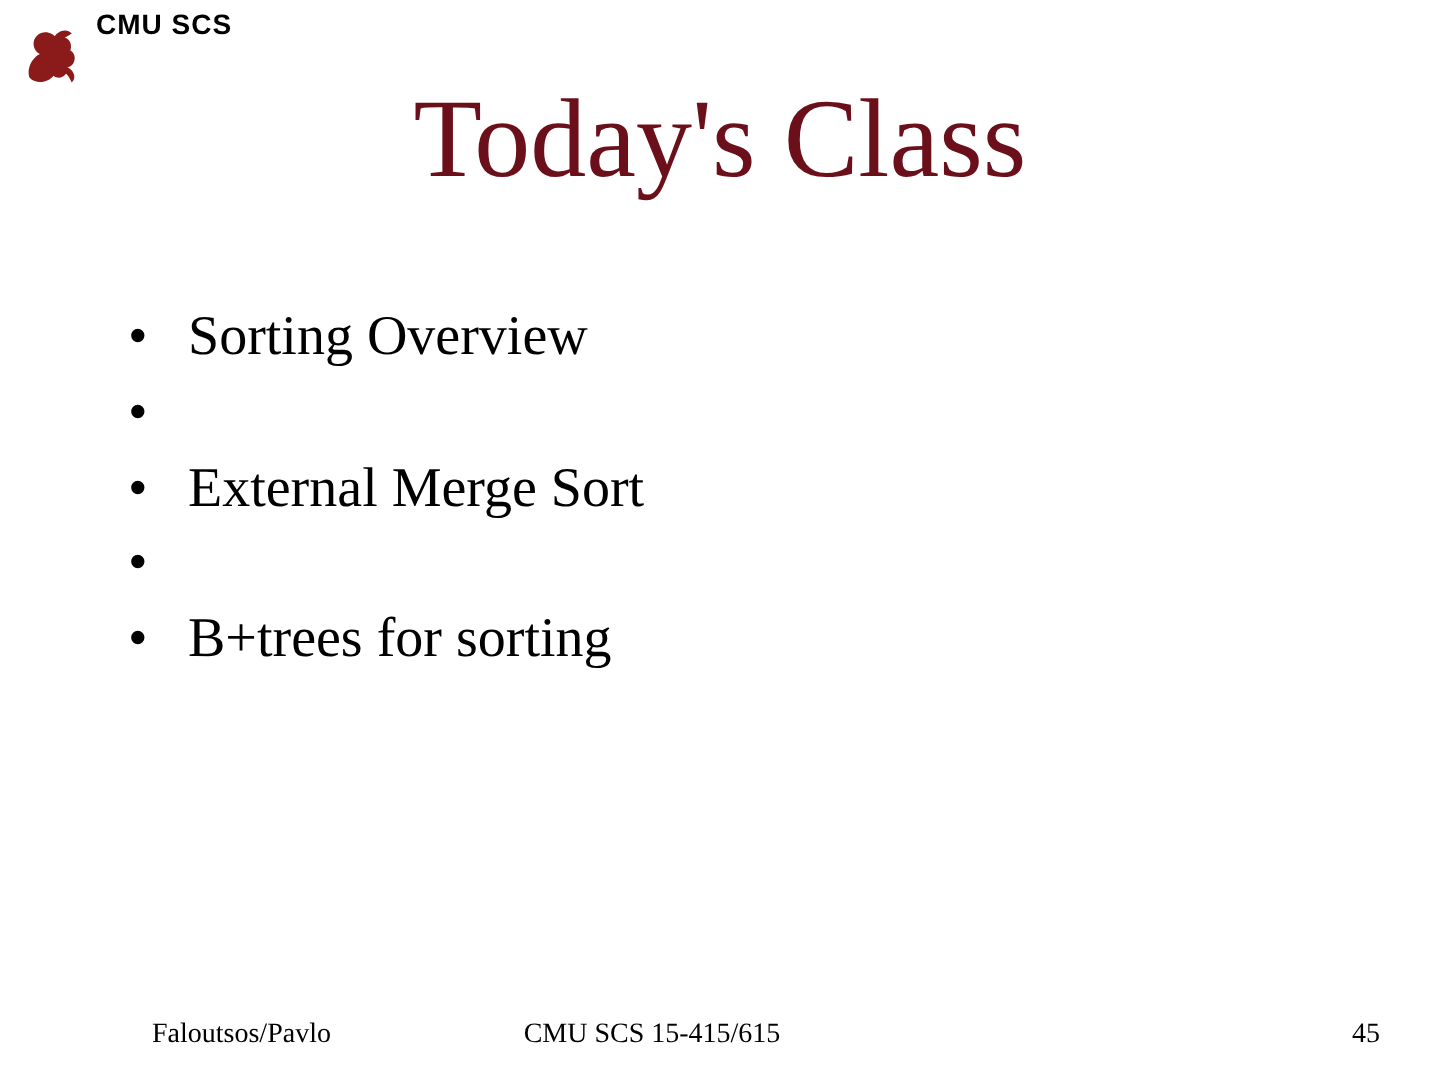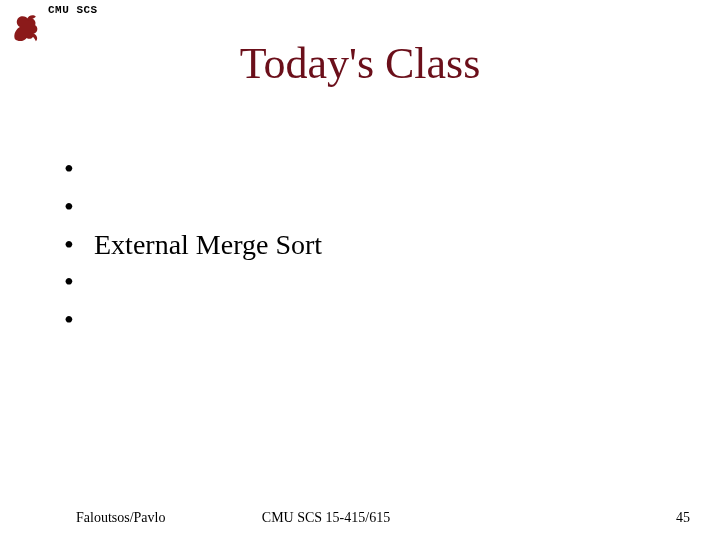--- a/index.html
+++ b/index.html
@@ -20,34 +20,34 @@
     display: flex;
     align-items: flex-start;
     gap: 6px;
   }
   .logo {
     width: 34px;
     height: 34px;
     margin-top: 4px;
   }
   .header-text {
-    font-family: Liberation Mono, monospace;
+    font-family: Liberation Sans, sans-serif;
     font-weight: bold;
-    font-size: 11px;
+    font-size: 14px;
     color: #000;
     letter-spacing: 0.5px;
     margin-top: -2px;
   }
   .title {
     position: absolute;
     top: 38px;
     left: 0;
     width: 720px;
     text-align: center;
-    font-size: 44px;
+    font-size: 56px;
     color: #6b0f1a;
     font-family: "Times New Roman", Times, serif;
   }
   .bullets {
     position: absolute;
     top: 150px;
     left: 64px;
     font-size: 28px;
     line-height: 1.35;
     color: #000;
@@ -100,33 +100,35 @@
     </svg>
   </span>
   <span class="header-text">CMU SCS</span>
 </div>
 
 <div class="title">Today's Class</div>
 
 <div class="bullets">
   <div class="row">
     <span class="dot">•</span>
+    <span>Sorting Overview</span>
   </div>
   <div class="row">
     <span class="dot">•</span>
   </div>
   <div class="row">
     <span class="dot">•</span>
     <span>External Merge Sort</span>
   </div>
   <div class="row">
     <span class="dot">•</span>
   </div>
   <div class="row">
     <span class="dot">•</span>
+    <span>B+trees for sorting</span>
   </div>
 </div>
 
 <div class="footer">
   <span class="footer-left">Faloutsos/Pavlo</span>
   <span class="footer-center">CMU SCS 15-415/615</span>
   <span class="footer-right">45</span>
 </div>
 
 </body></html>

